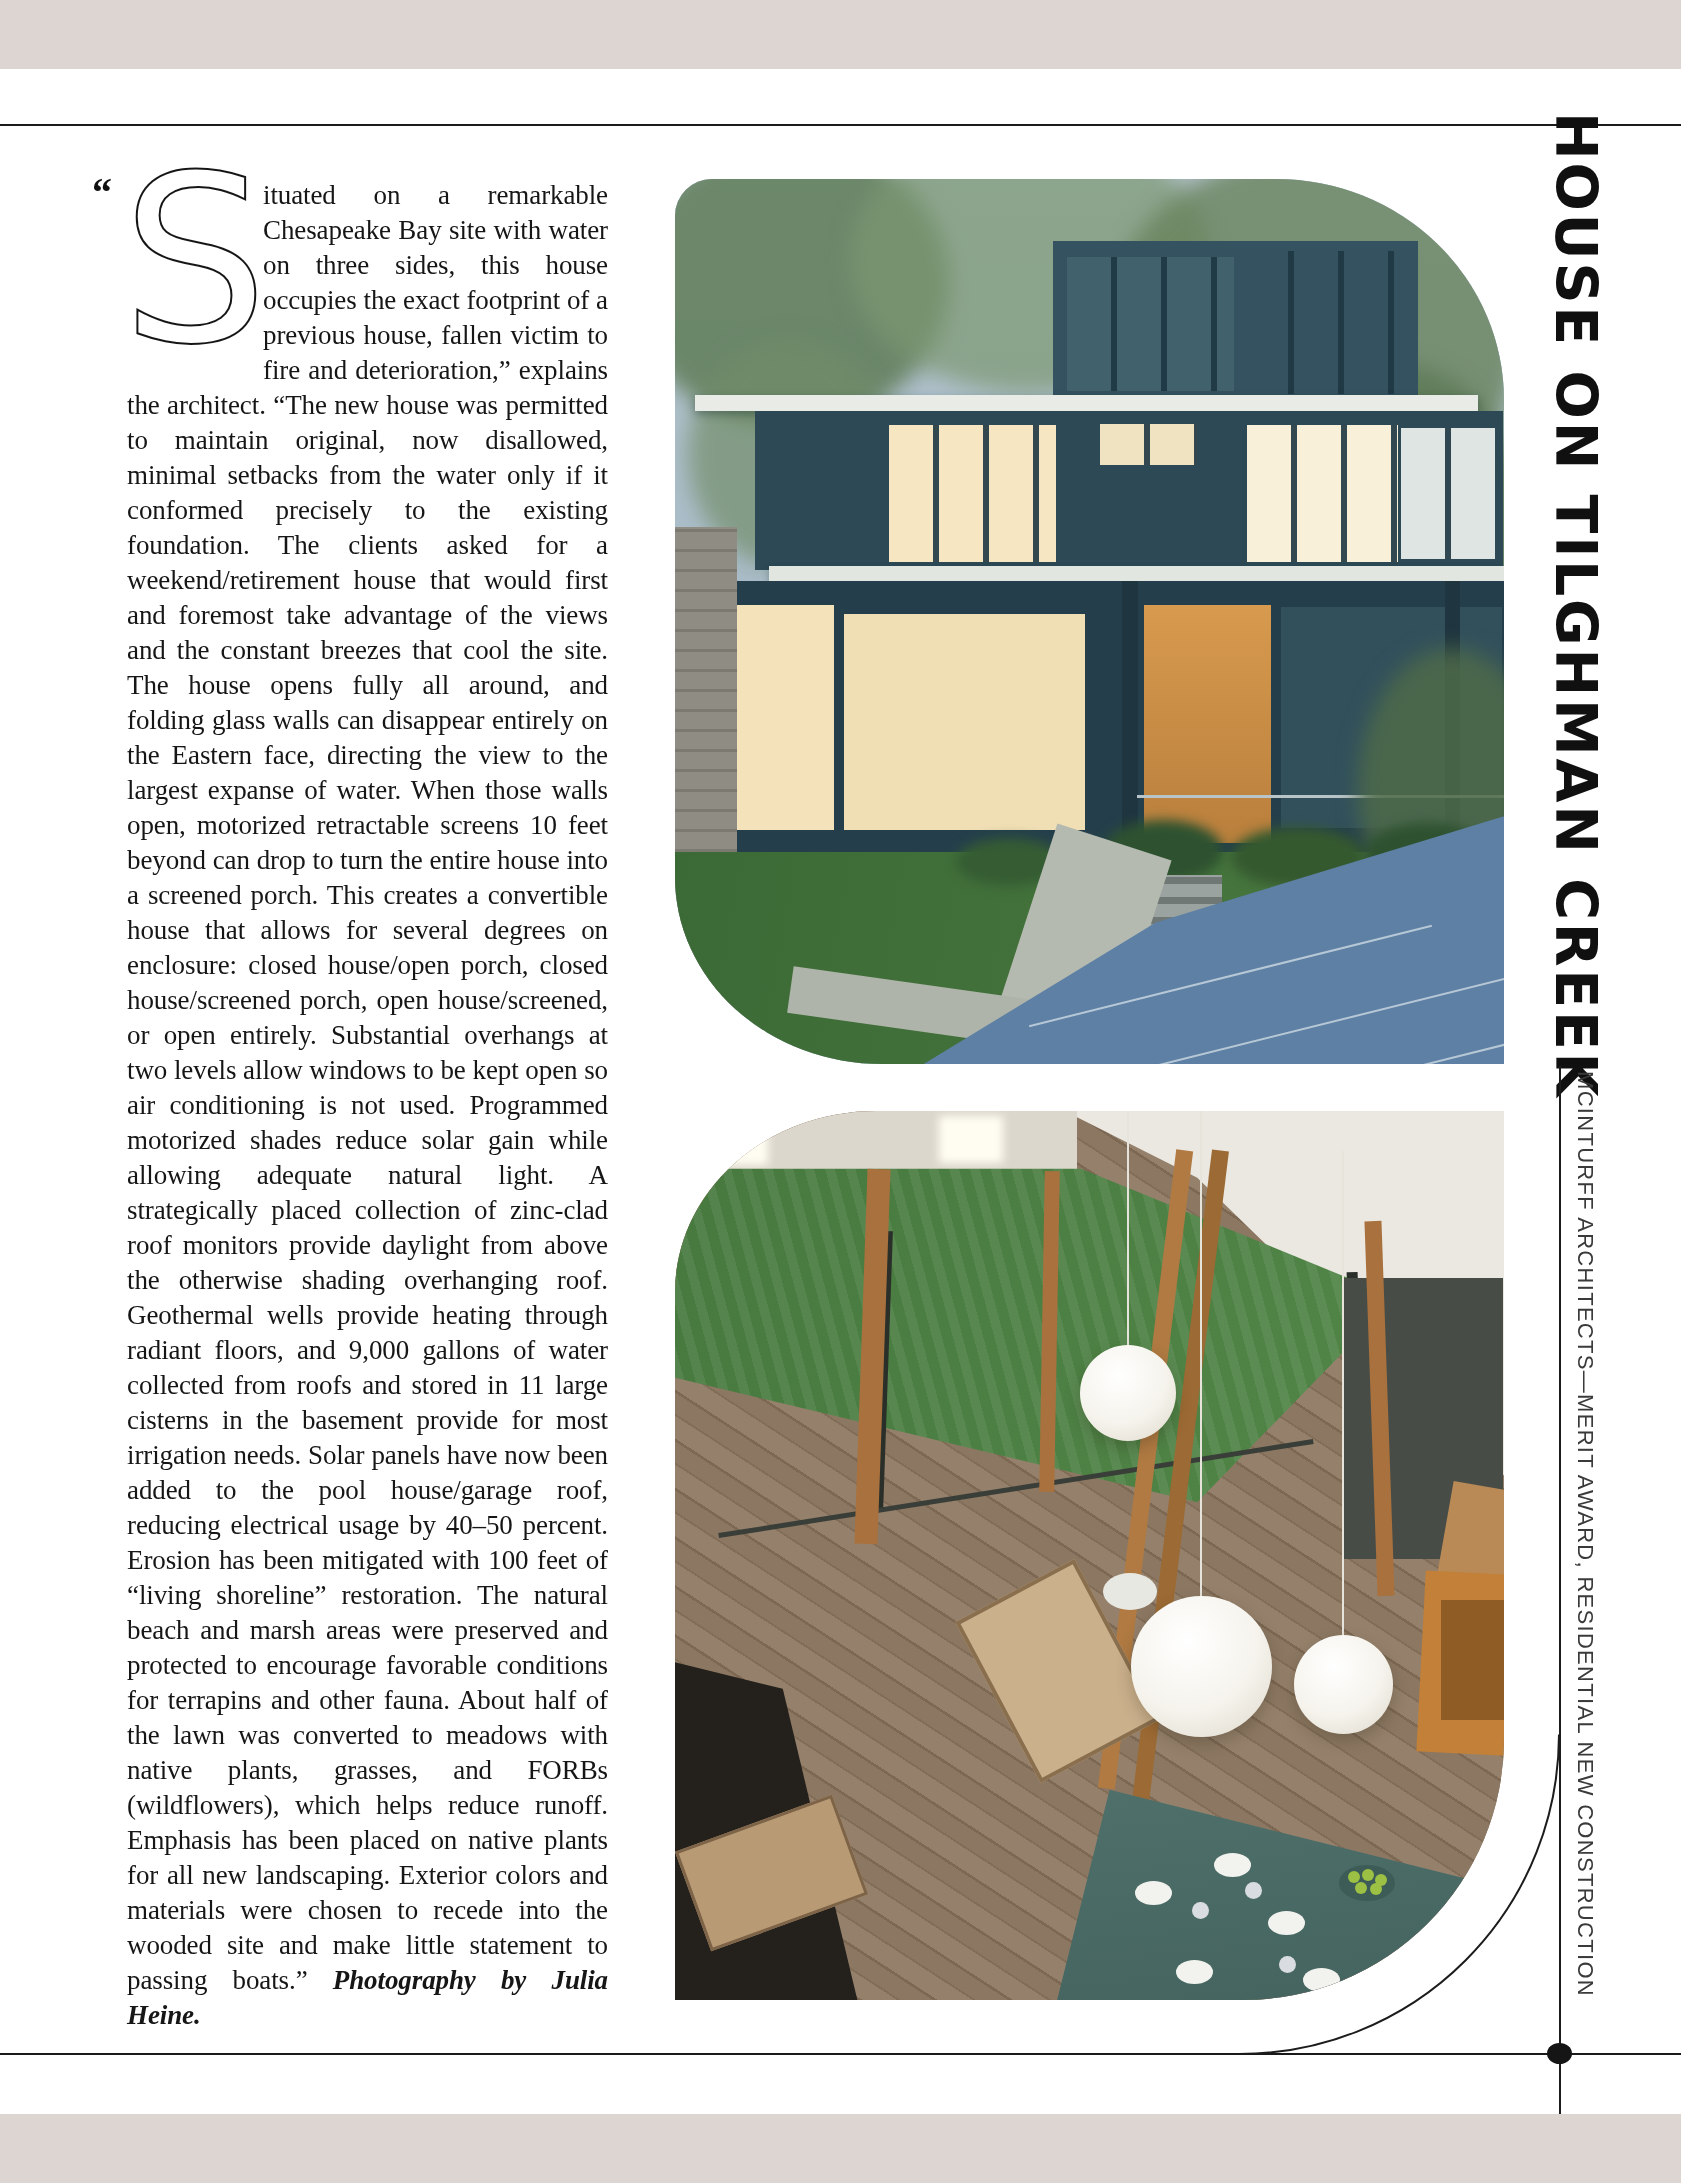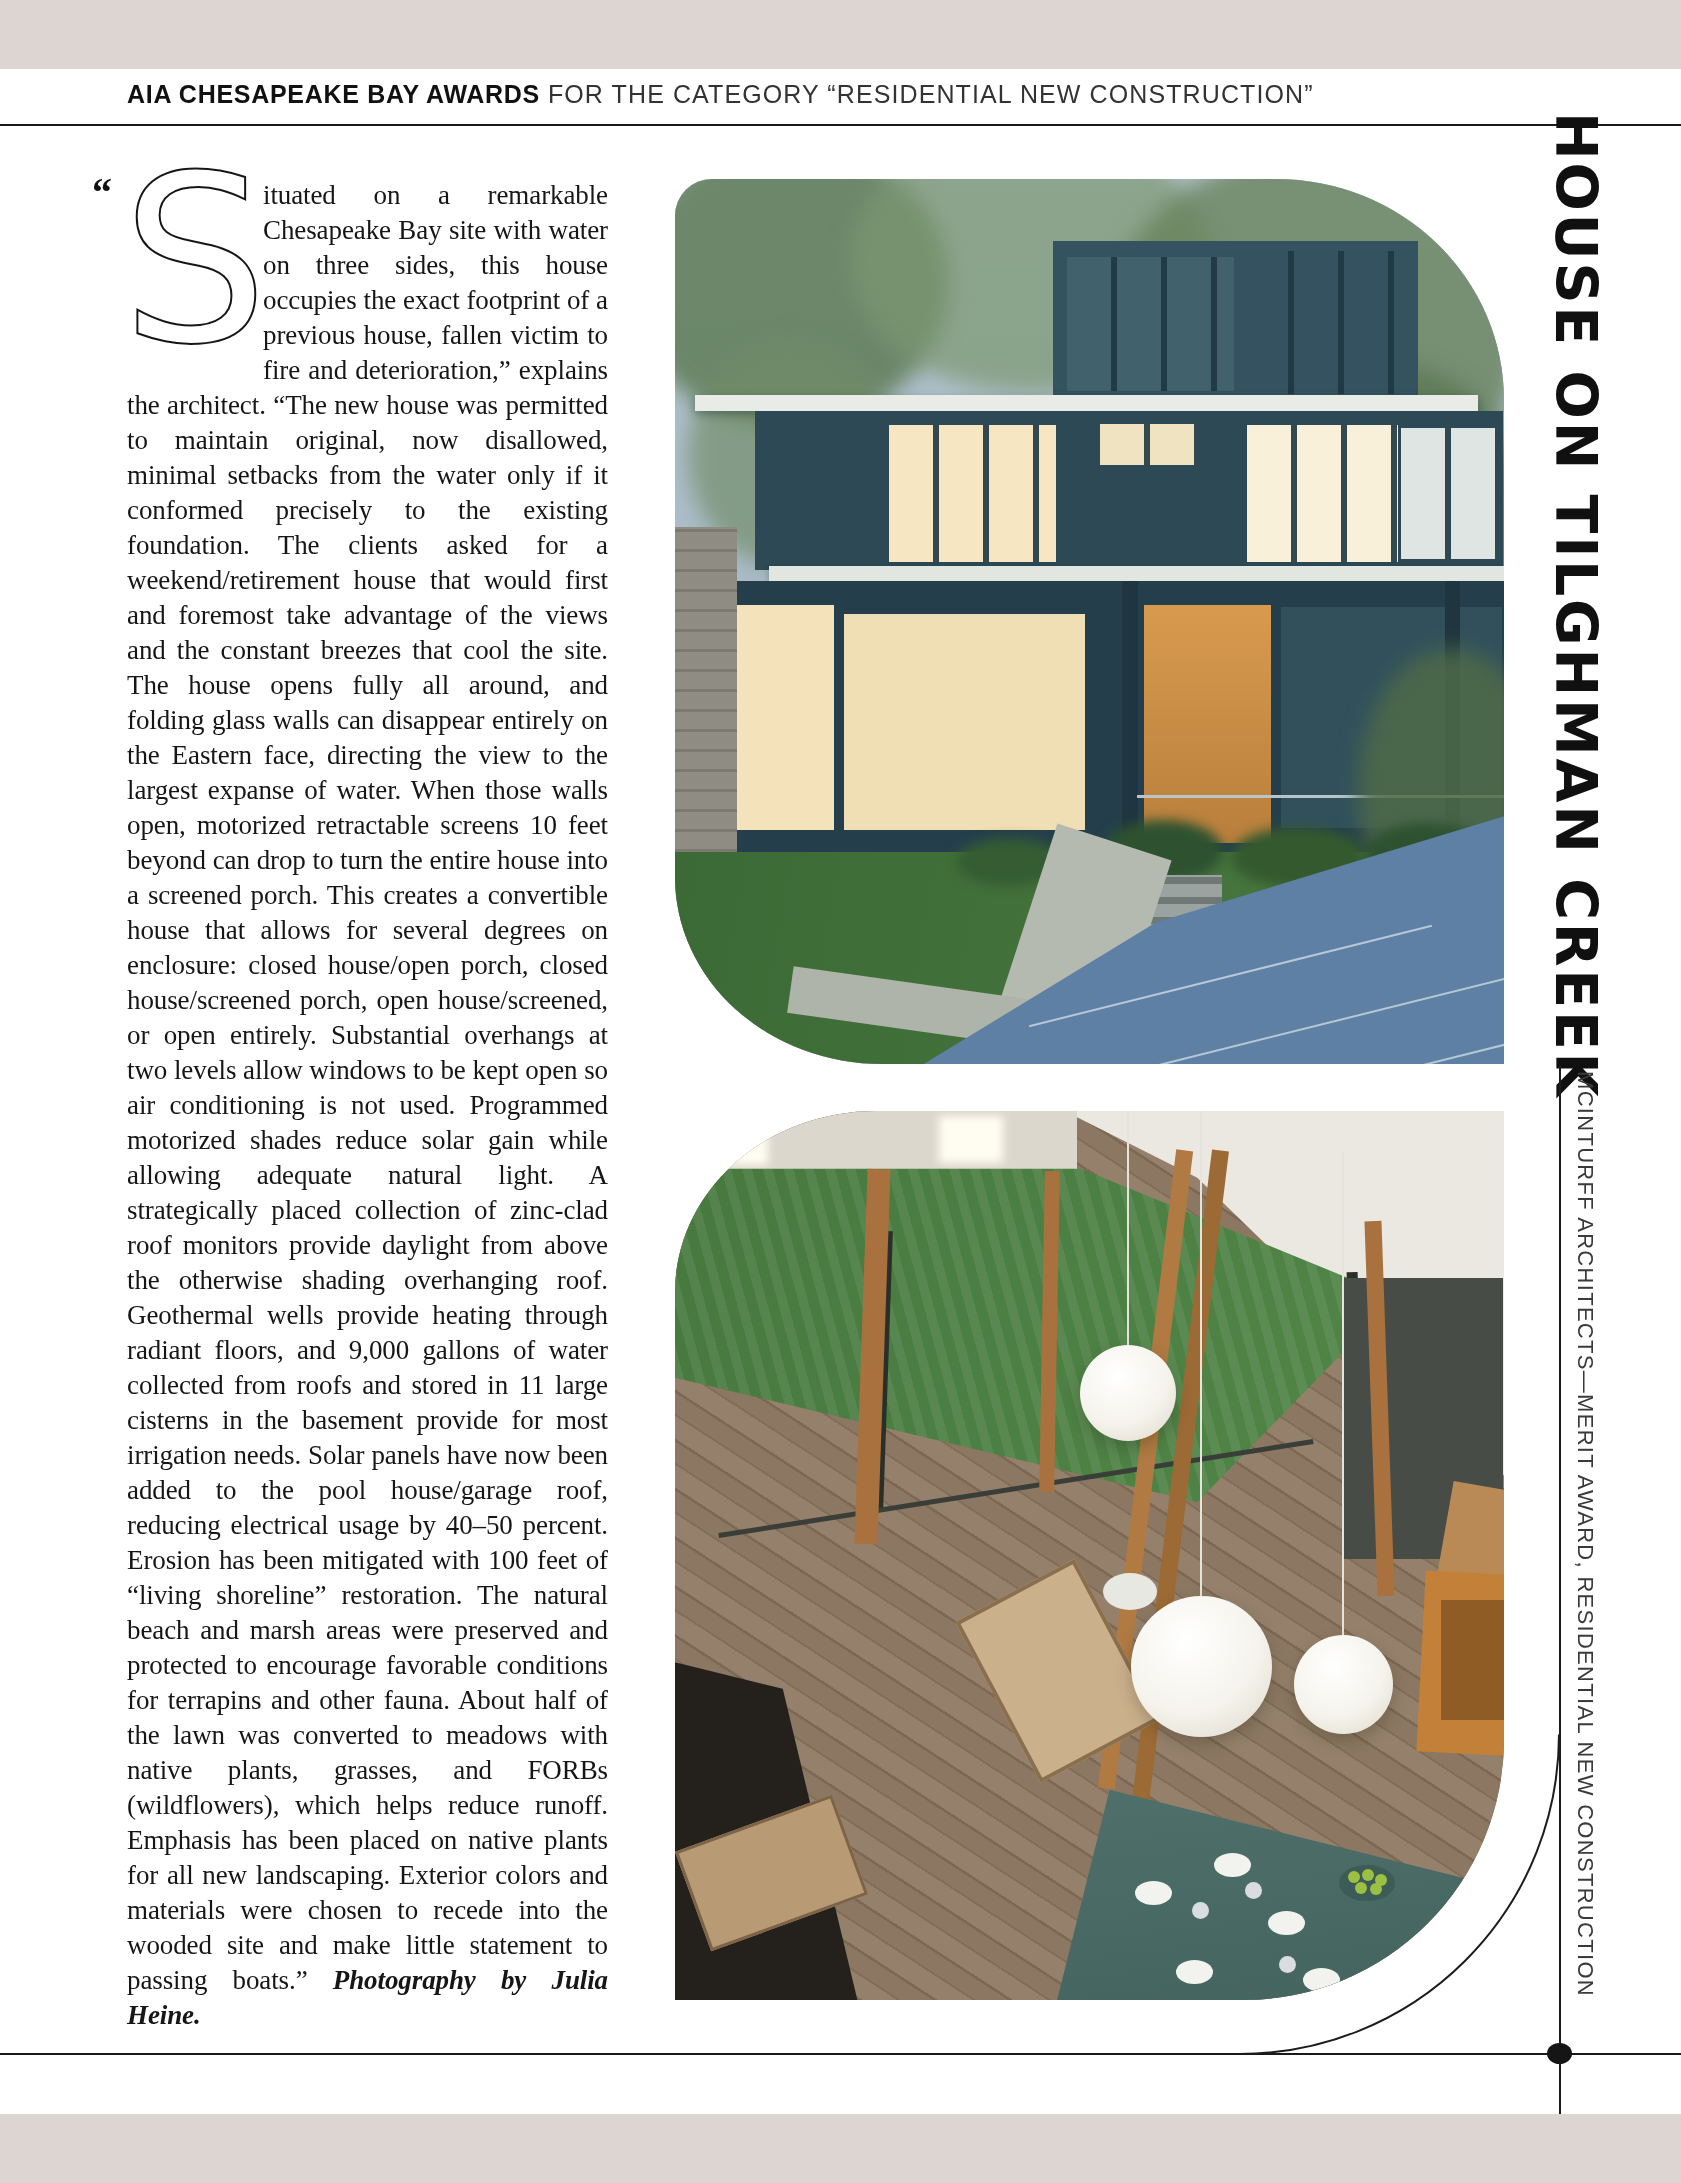--- a/index.html
+++ b/index.html
@@ -147,23 +147,20 @@
   .sp2{left:456px;top:485px;width:141px;height:141px;}
   .sp3{left:619px;top:524px;width:99px;height:99px;}
 </style>
 </head>
 <body>
 
 <div id="page">
 
   <div class="abs" id="top-band"></div>
 
-  <div class="abs" id="header">
-    <span class="b">AIA CHESAPEAKE BAY AWARDS</span><span class="r">FOR THE CATEGORY “RESIDENTIAL NEW CONSTRUCTION”</span>
-  </div>
   <div class="abs" id="header-rule"></div>
 
   <div class="abs" id="open-quote">“</div>
 
   <div class="abs" id="article">
     <p id="body-text" style="margin:0;">
       <span id="drop-cap">
           <span>S</span>
         </span><span>ituated on a remarkable Chesapeake Bay site with water on three sides, this house occupies the exact footprint of a previous house, fallen victim to fire and deterioration,” explains the architect. “The new house was permitted to maintain original, now disallowed, minimal setbacks from the water only if it conformed precisely to the existing foundation. The clients asked for a weekend/retirement house that would first and foremost take advantage of the views and the constant breezes that cool the site. The house opens fully all around, and folding glass walls can disappear entirely on the Eastern face, directing the view to the largest expanse of water. When those walls open, motorized retractable screens 10 feet beyond can drop to turn the entire house into a screened porch. This creates a convertible house that allows for several degrees on enclosure: closed house/open porch, closed house/screened porch, open house/screened, or open entirely. Substantial overhangs at two levels allow windows to be kept open so air conditioning is not used. Programmed motorized shades reduce solar gain while allowing adequate natural light. A strategically placed collection of zinc-clad roof monitors provide daylight from above the otherwise shading overhanging roof. Geothermal wells provide heating through radiant floors, and 9,000 gallons of water collected from roofs and stored in 11 large cisterns in the basement provide for most irrigation needs. Solar panels have now been added to the pool house/garage roof, reducing electrical usage by 40–50 percent. Erosion has been mitigated with 100 feet of “living shoreline” restoration. The natural beach and marsh areas were preserved and protected to encourage favorable conditions for terrapins and other fauna. About half of the lawn was converted to meadows with native plants, grasses, and FORBs (wildflowers), which helps reduce runoff. Emphasis has been placed on native plants for all new landscaping. Exterior colors and materials were chosen to recede into the wooded site and make little statement to passing boats.” </span><span id="credit">Photography by Julia Heine.</span>
     </p>

